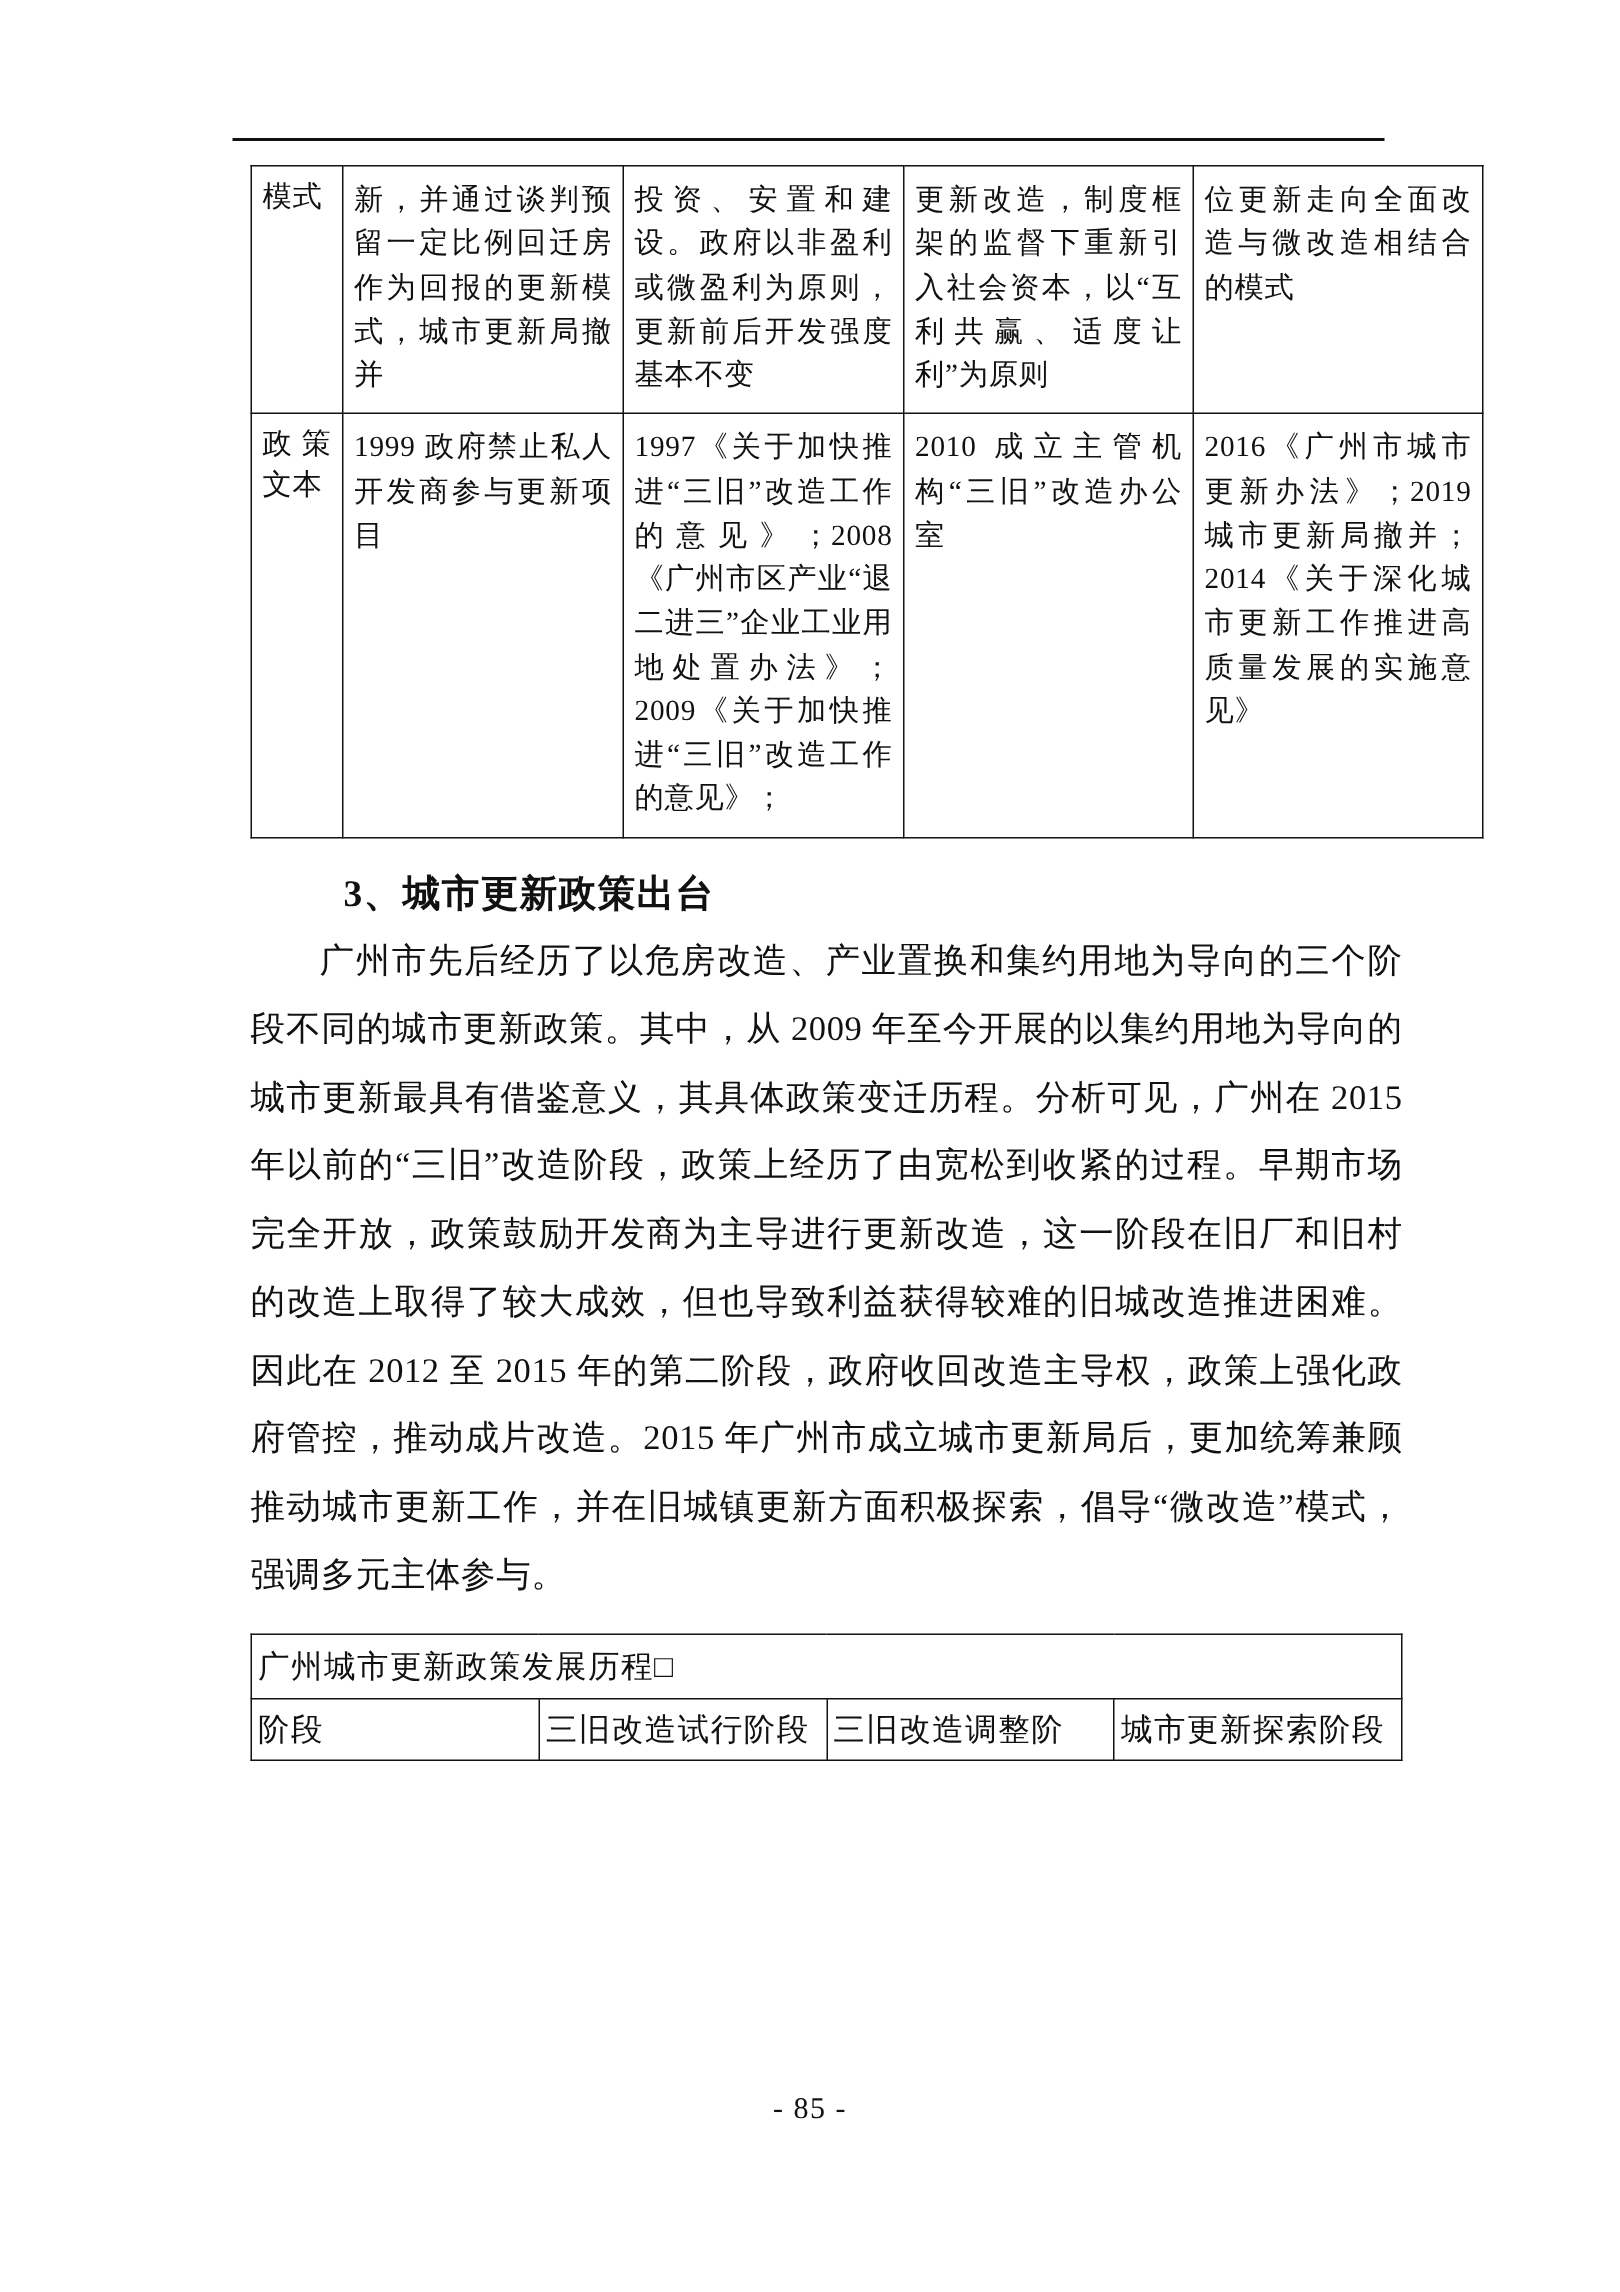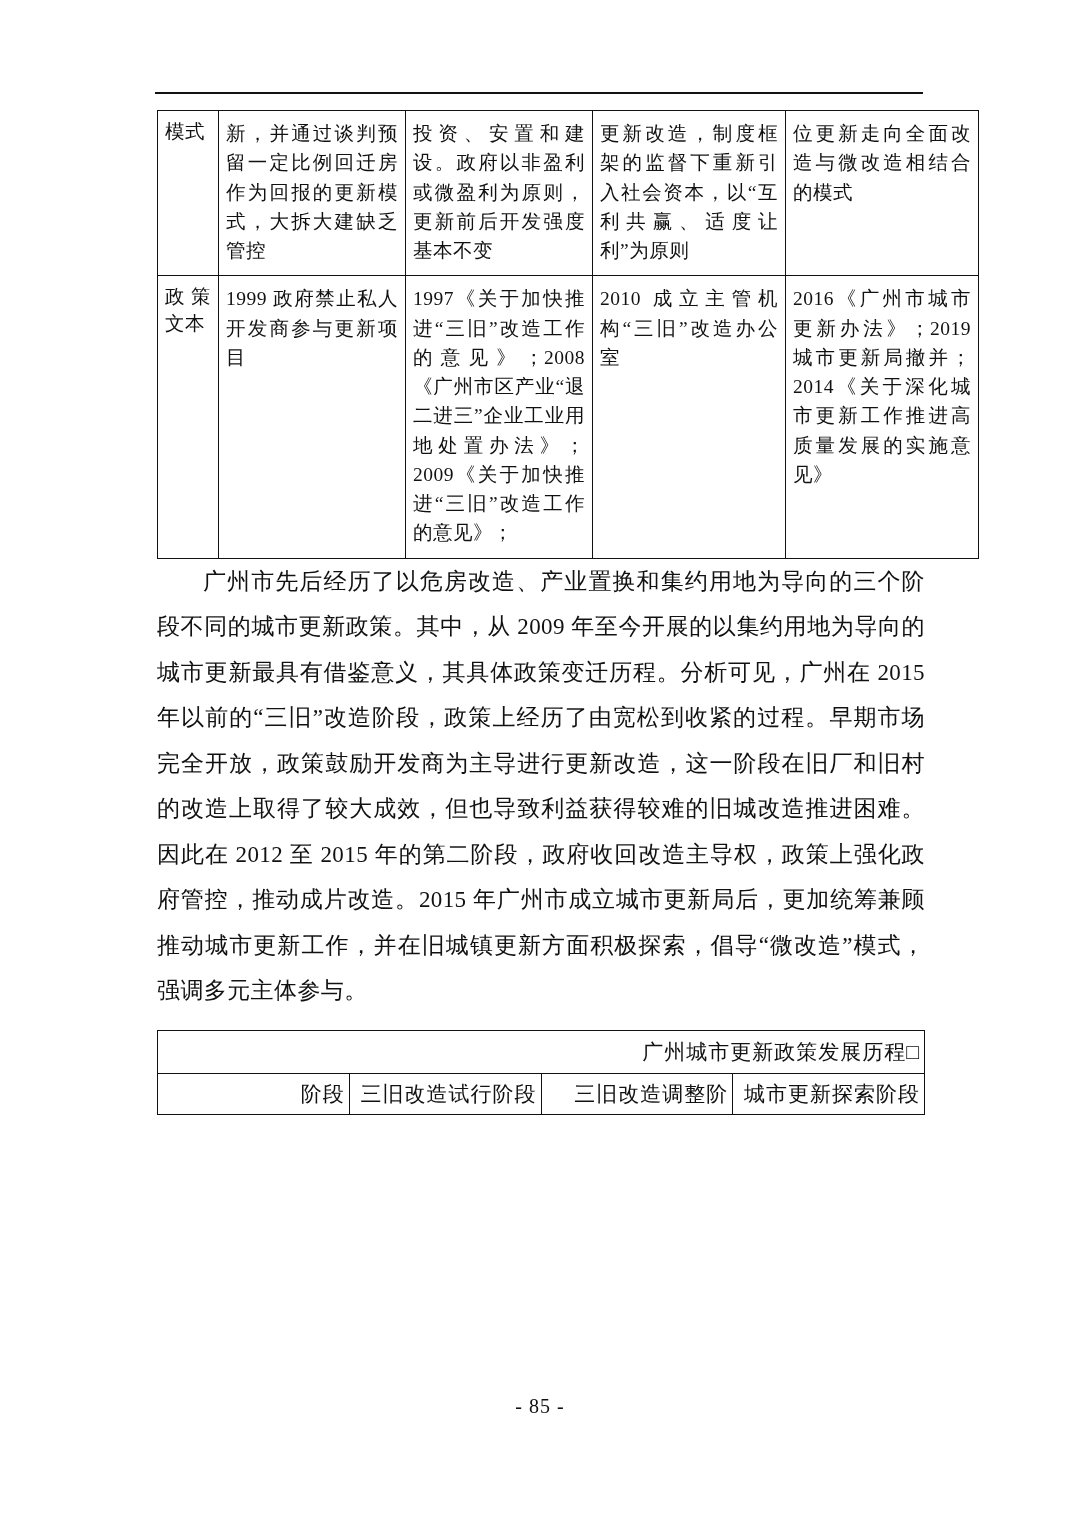--- a/index.html
+++ b/index.html
@@ -26,21 +26,21 @@
   .header-rule {
     position: absolute;
     left: 155px;
     top: 92px;
     width: 768px;
     height: 2px;
     background: #111111;
   }
   .content {
     position: absolute;
-    left: 157px;
+    left: 167px;
     top: 110px;
     width: 768px;
   }
 
   
   table.doc-table {
     border-collapse: collapse;
     width: 768px;
     table-layout: fixed;
   }
@@ -92,21 +92,21 @@
 
   
   table.bottom-table {
     border-collapse: collapse;
     width: 768px;
     table-layout: fixed;
     margin-top: 16px;
   }
   table.bottom-table td {
     border: 1.5px solid #111111;
-    text-align: right;
+    text-align: left;
     font-size: 21px;
     padding: 6px 4px;
     letter-spacing: 1px;
     font-family: "Liberation Serif", serif;
   }
   table.bottom-table td.caption {
     font-size: 21px;
     padding: 7px 4px;
   }
   .bt-c1 { width: 150px; }
@@ -134,37 +134,38 @@
   <div class="header-rule"></div>
 
   <div class="content">
 
     <table class="doc-table">
       <tbody>
         <tr>
           <td class="rowlabel">
             <span class="stack">模式</span>
           </td>
-          <td class="cell-mode">新，并通过谈判预留一定比例回迁房作为回报的更新模式，大拆大建缺乏管控</td>
+          <td class="cell-mode">新，并通过谈判预留一定比例回迁房作为回报的更新模式，城市更新局撤并</td>
           <td class="cell-2">投资、安置和建设。政府以非盈利或微盈利为原则，更新前后开发强度基本不变</td>
           <td class="cell-3">更新改造，制度框架的监督下重新引入社会资本，以“互利共赢、适度让利”为原则</td>
           <td class="cell-4">位更新走向全面改造与微改造相结合的模式</td>
         </tr>
         <tr>
           <td class="rowlabel">
             <span class="stack">政策文本</span>
           </td>
           <td class="cell-mode">1999 政府禁止私人开发商参与更新项目</td>
           <td class="cell-2">1997《关于加快推进“三旧”改造工作的意见》；2008《广州市区产业“退二进三”企业工业用地处置办法》；2009《关于加快推进“三旧”改造工作的意见》；</td>
           <td class="cell-3">2010 成立主管机构“三旧”改造办公室</td>
           <td class="cell-4">2016《广州市城市更新办法》；2019 城市更新局撤并；2014《关于深化城市更新工作推进高质量发展的实施意见》</td>
         </tr>
       </tbody>
     </table>
 
+    <h3 class="section-title">3、城市更新政策出台</h3>
 
     <p class="body-par">广州市先后经历了以危房改造、产业置换和集约用地为导向的三个阶段不同的城市更新政策。其中，从 2009 年至今开展的以集约用地为导向的城市更新最具有借鉴意义，其具体政策变迁历程。分析可见，广州在 2015 年以前的“三旧”改造阶段，政策上经历了由宽松到收紧的过程。早期市场完全开放，政策鼓励开发商为主导进行更新改造，这一阶段在旧厂和旧村的改造上取得了较大成效，但也导致利益获得较难的旧城改造推进困难。因此在 2012 至 2015 年的第二阶段，政府收回改造主导权，政策上强化政府管控，推动成片改造。2015 年广州市成立城市更新局后，更加统筹兼顾推动城市更新工作，并在旧城镇更新方面积极探索，倡导“微改造”模式，强调多元主体参与。</p>
 
     <table class="bottom-table">
       <tbody>
         <tr>
           <td class="caption" colspan="4">广州城市更新政策发展历程□</td>
         </tr>
         <tr>
           <td class="bt-c1">阶段</td>

